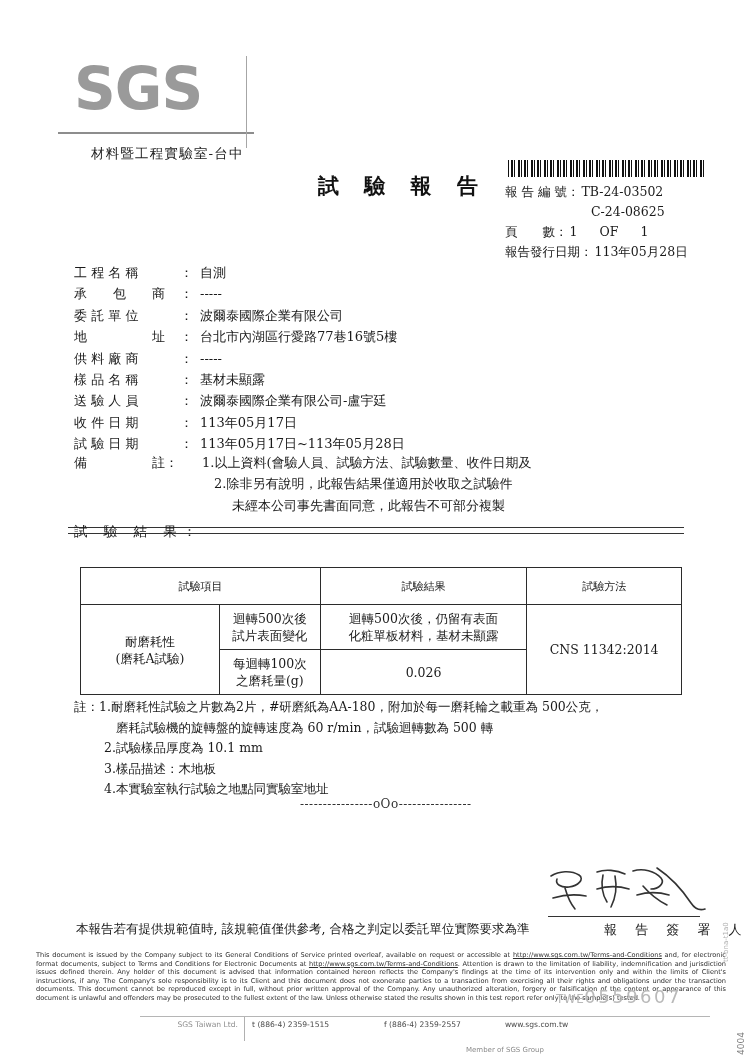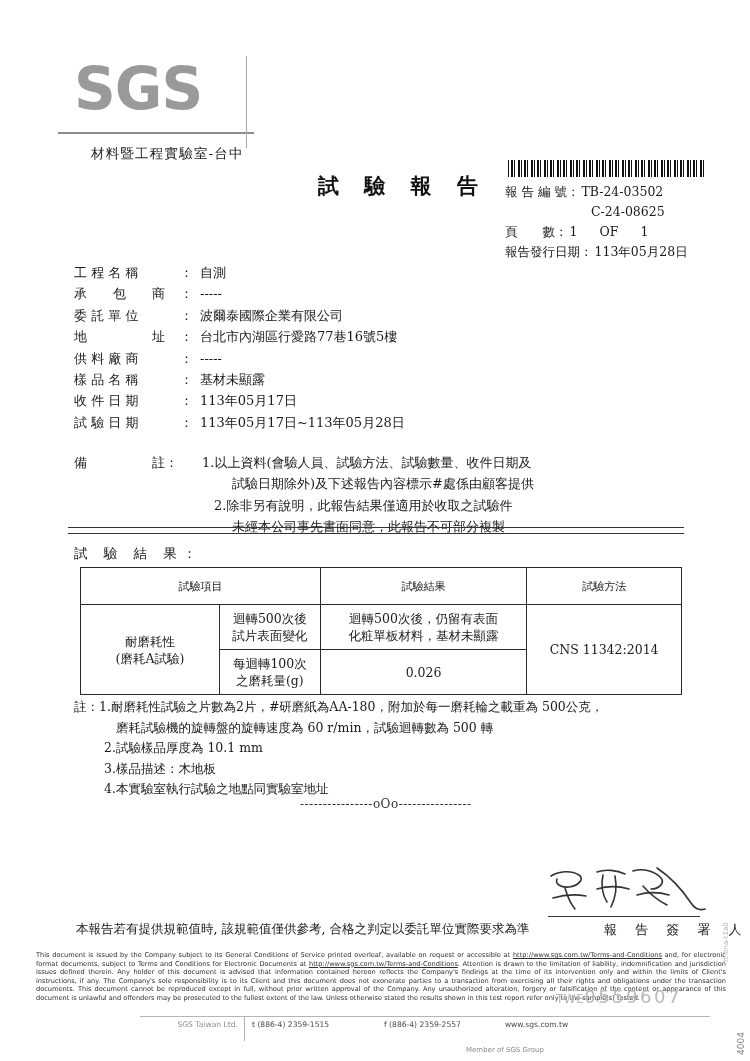--- a/index.html
+++ b/index.html
@@ -153,21 +153,21 @@
     top: 527px;
     width: 616px;
     height: 5px;
     border-top: 1.4px solid #333;
     border-bottom: 1.4px solid #333;
   }
 
   .results-label {
     position: absolute;
     left: 74px;
-    top: 545px;
+    top: 523px;
     font-size: 13.5px;
     letter-spacing: 6px;
   }
 
   
   table.results {
     position: absolute;
     left: 80px;
     top: 567px;
     width: 602px;
@@ -402,35 +402,38 @@
     </div>
     <div class="frow">
       <span class="flabel"><span class="lbl-spread">供 料 廠 商</span><span class="colon">：</span></span>
       <span class="fval">-----</span>
     </div>
     <div class="frow">
       <span class="flabel"><span class="lbl-spread">樣 品 名 稱</span><span class="colon">：</span></span>
       <span class="fval">基材未顯露</span>
     </div>
     <div class="frow">
+      <span class="flabel"><span class="lbl-spread">送 驗 人 員</span><span class="colon">：</span></span>
+      <span class="fval">波爾泰國際企業有限公司-盧宇廷</span>
+    </div>
+    <div class="frow">
       <span class="flabel"><span class="lbl-spread">收 件 日 期</span><span class="colon">：</span></span>
       <span class="fval">113年05月17日</span>
     </div>
     <div class="frow">
       <span class="flabel"><span class="lbl-spread">試 驗 日 期</span><span class="colon">：</span></span>
       <span class="fval">113年05月17日~113年05月28日</span>
     </div>
   </div>
 
   <div class="remarks">
     <div class="remark-head">
       <span class="flabel"><span class="lbl-spread">備　　　　　註：</span></span>
       <span class="remark-body">1.以上資料(會驗人員、試驗方法、試驗數量、收件日期及</span>
     </div>
-    <div class="remark-cont2">試驗日期除外)及下述報告內容標示#處係由顧客提供</div>
     <div class="remark-cont">2.除非另有說明，此報告結果僅適用於收取之試驗件</div>
     <div class="remark-cont2">未經本公司事先書面同意，此報告不可部分複製</div>
   </div>
 
   <div class="dbl-rule"></div>
 
   <div class="results-label">試 驗 結 果：</div>
 
   <table class="results">
     <thead>

